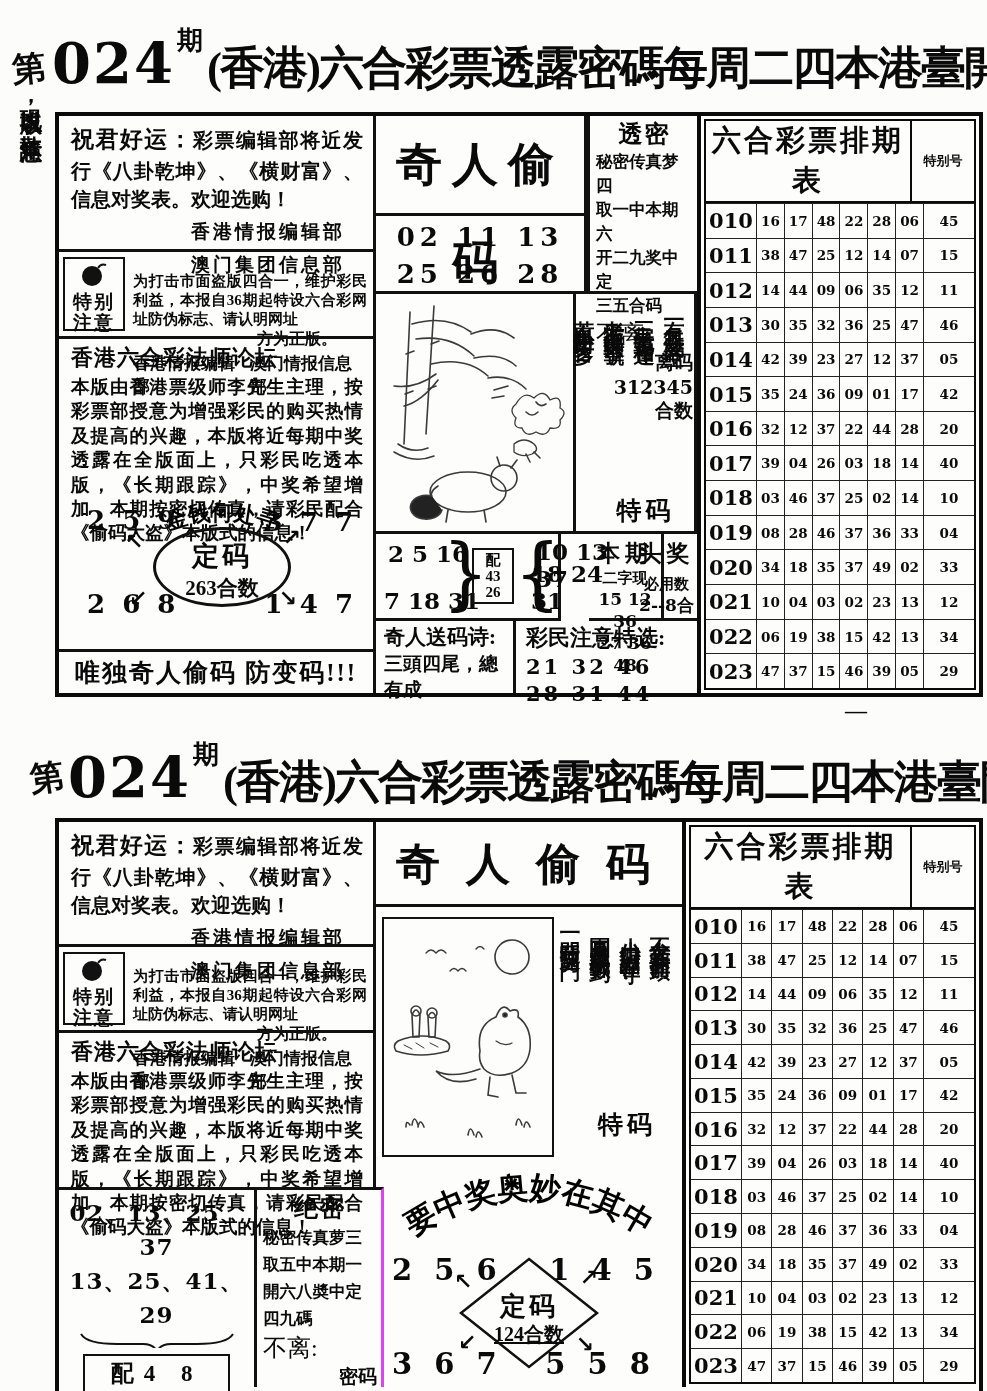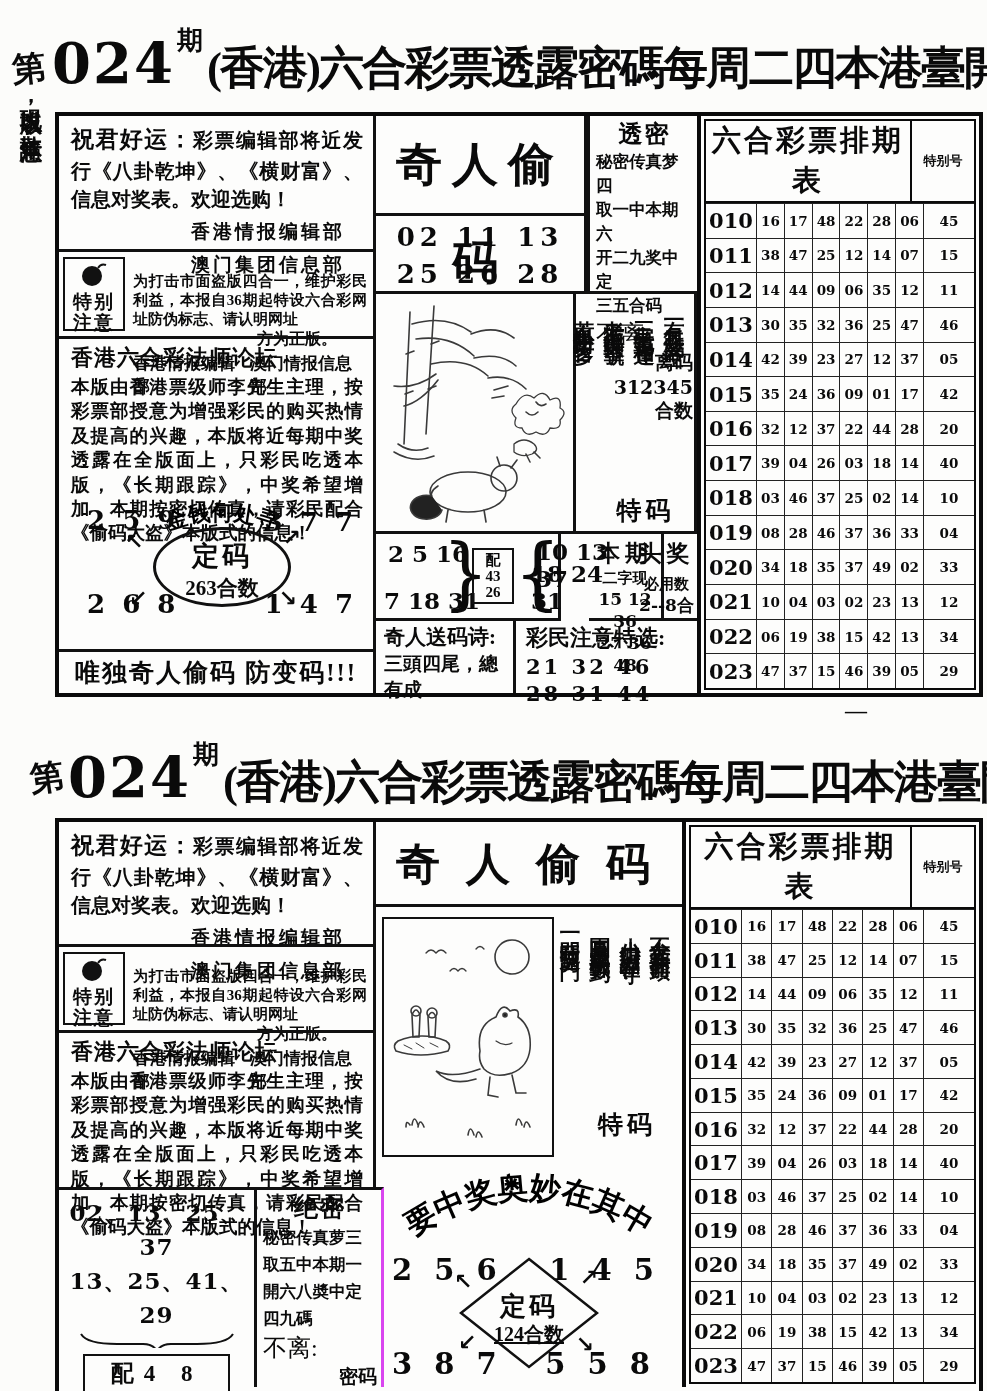--- a/index.html
+++ b/index.html
@@ -537,21 +537,21 @@
       <div class="poemlab abs" style="left:0;bottom:20px;width:128px;writing-mode:horizontal-tb;">特码</div>
     </div>
 
     <div class="blk" style="left:317px;top:335px;width:306px;height:230px;border-top:0px;">
       <svg class="abs" style="left:0;top:2px;" width="306" height="100" viewBox="0 0 306 100">
         <path id="arc2" d="M12,96 Q153,-18 294,96" fill="none" stroke="none"></path>
         <text font-size="31" font-weight="bold"><textPath href="#arc2" startOffset="50%" text-anchor="middle">要中奖奥妙在其中</textPath></text>
       </svg>
       <div class="dianum" style="left:16px;top:96px;">2 5 6</div>
       <div class="dianum" style="right:22px;top:96px;">1 4 5</div>
-      <div class="dianum" style="left:16px;bottom:6px;">3 8 7</div>
+      <div class="dianum" style="left:16px;bottom:6px;">3 6 7</div>
       <div class="dianum" style="right:26px;bottom:6px;">5 5 8</div>
       <div class="arrow" style="left:78px;top:112px;">↖</div>
       <div class="arrow" style="right:84px;top:108px;">↗</div>
       <div class="arrow" style="left:82px;bottom:32px;">↙</div>
       <div class="arrow" style="right:88px;bottom:30px;">↘</div>
       <svg class="abs" style="left:83px;top:100px;" width="140" height="112" viewBox="0 0 140 112">
         <polygon points="70,2 138,56 70,110 2,56" fill="none" stroke="#111" stroke-width="2.5"></polygon>
       </svg>
       <div class="dlabel" style="top:132px;">定码</div>
       <div class="dsum" style="top:164px;text-decoration:underline;">124合数</div>

